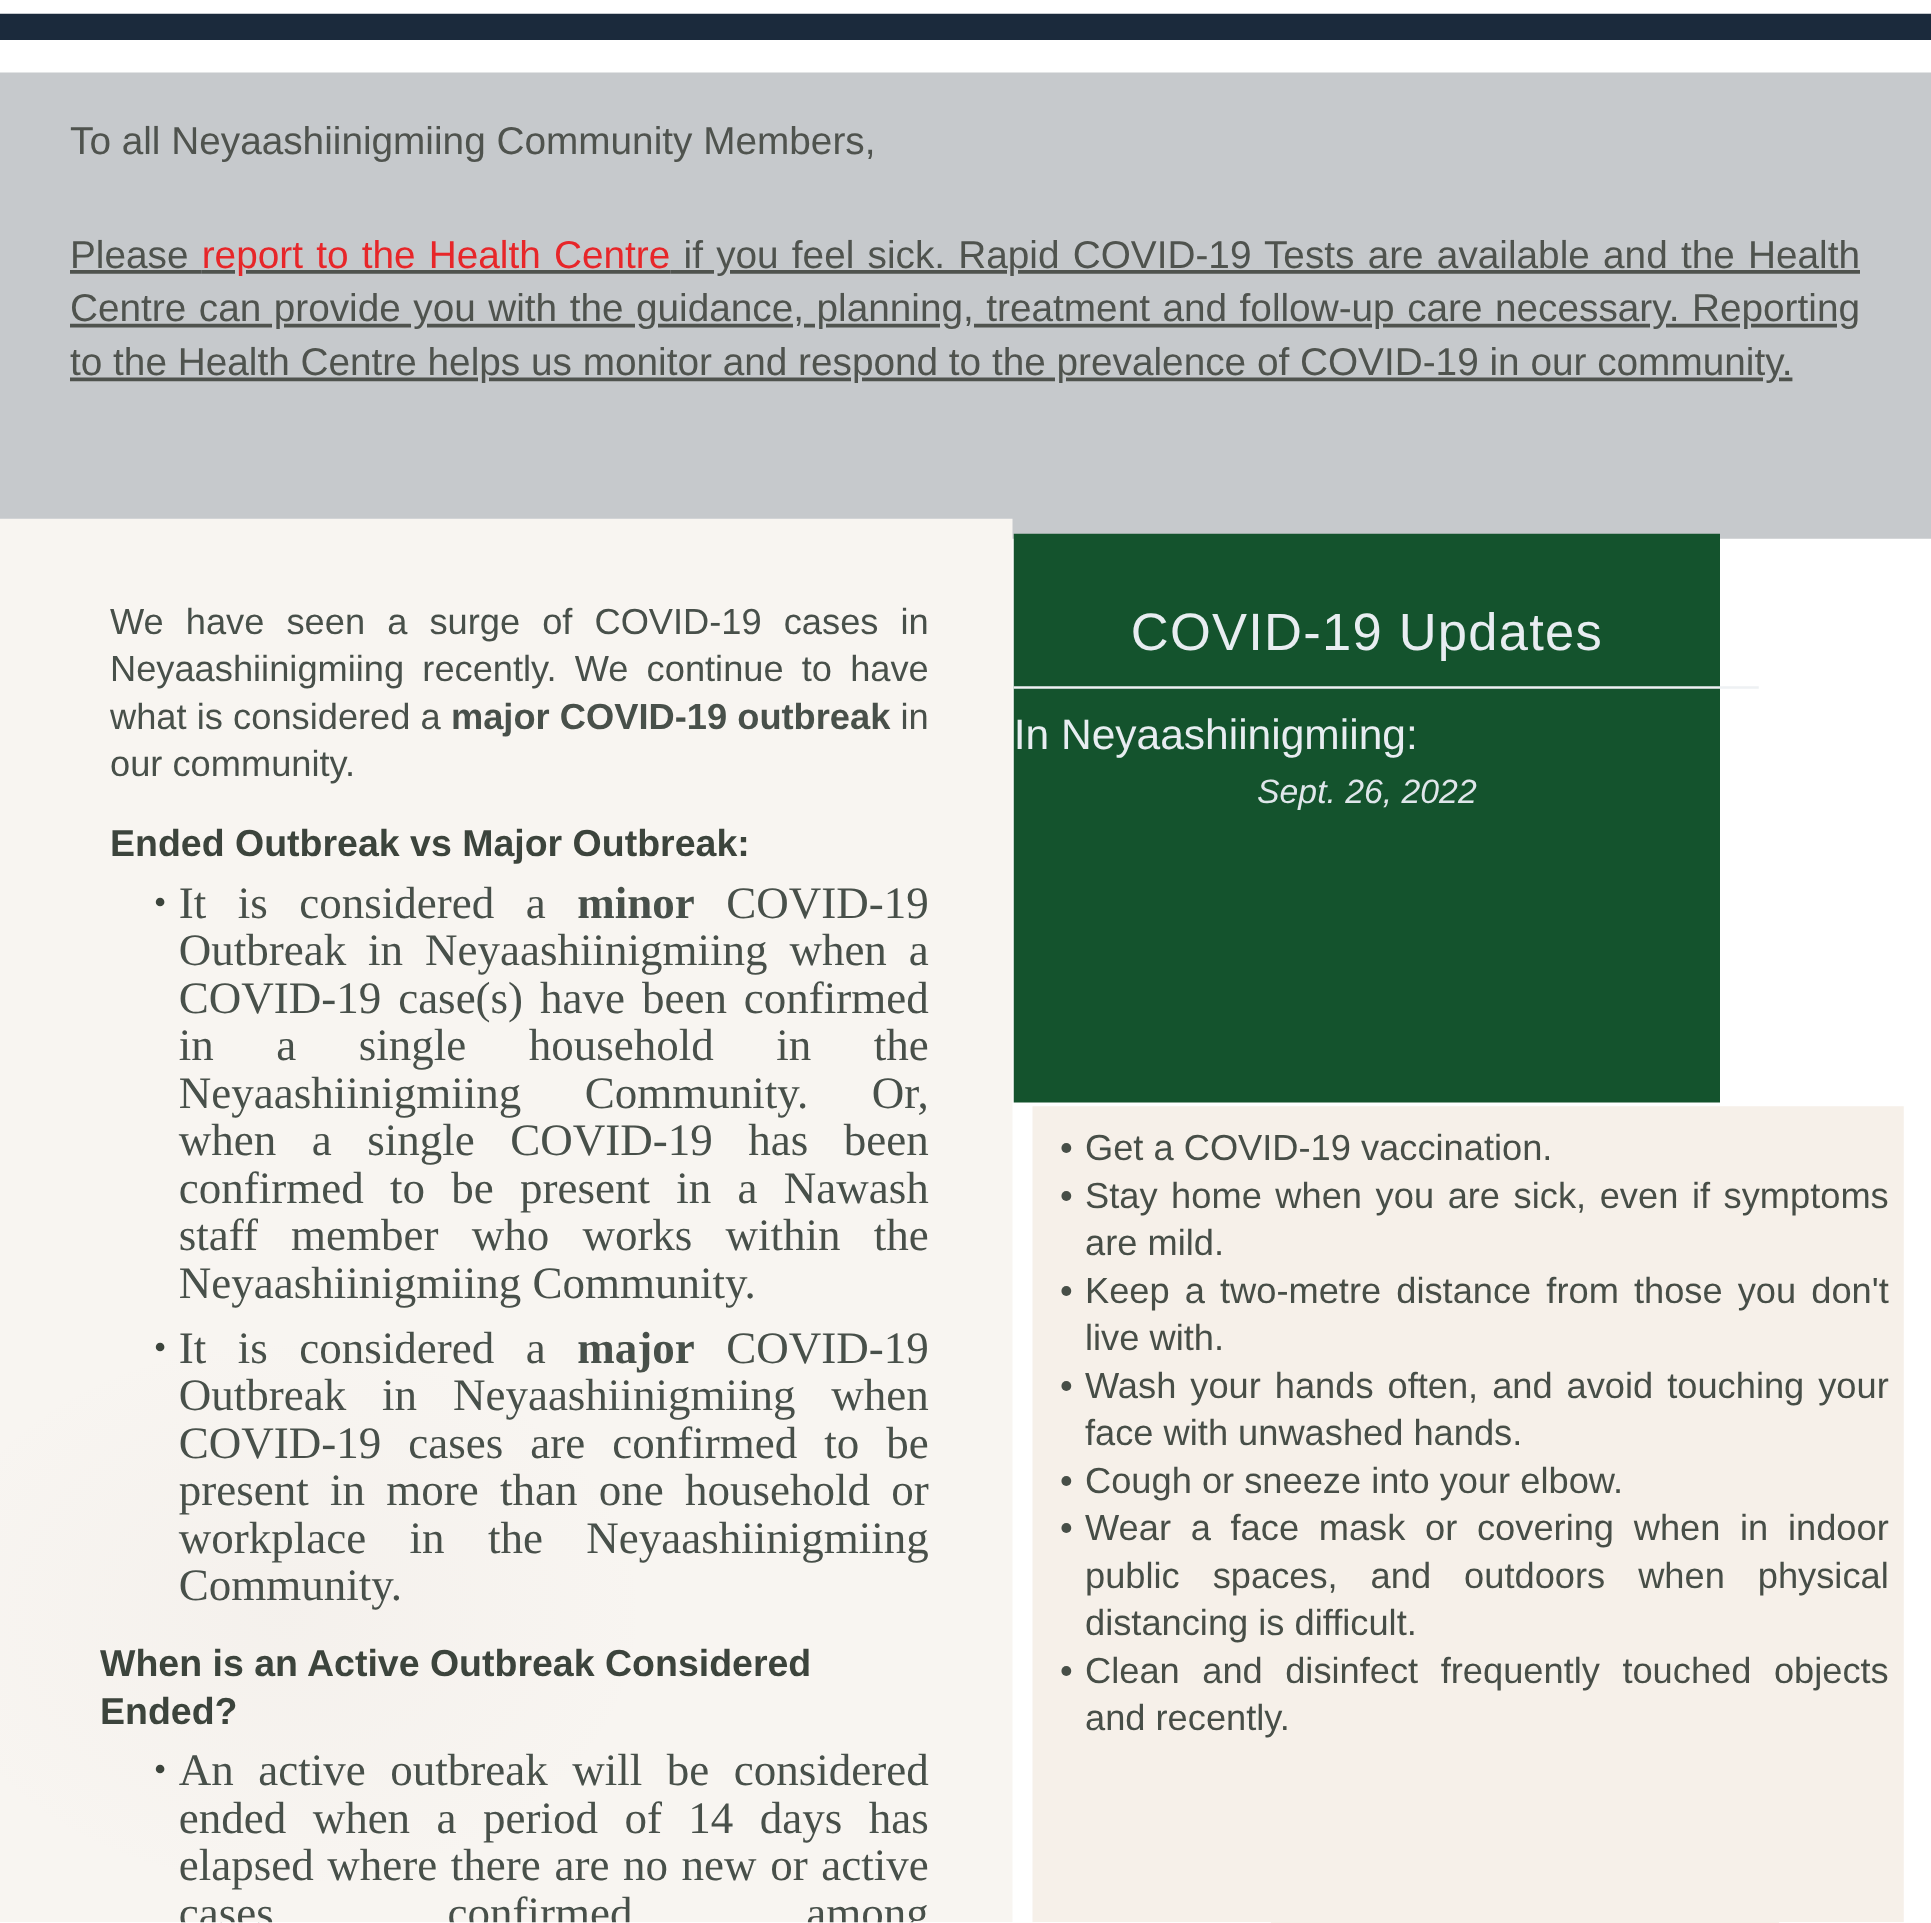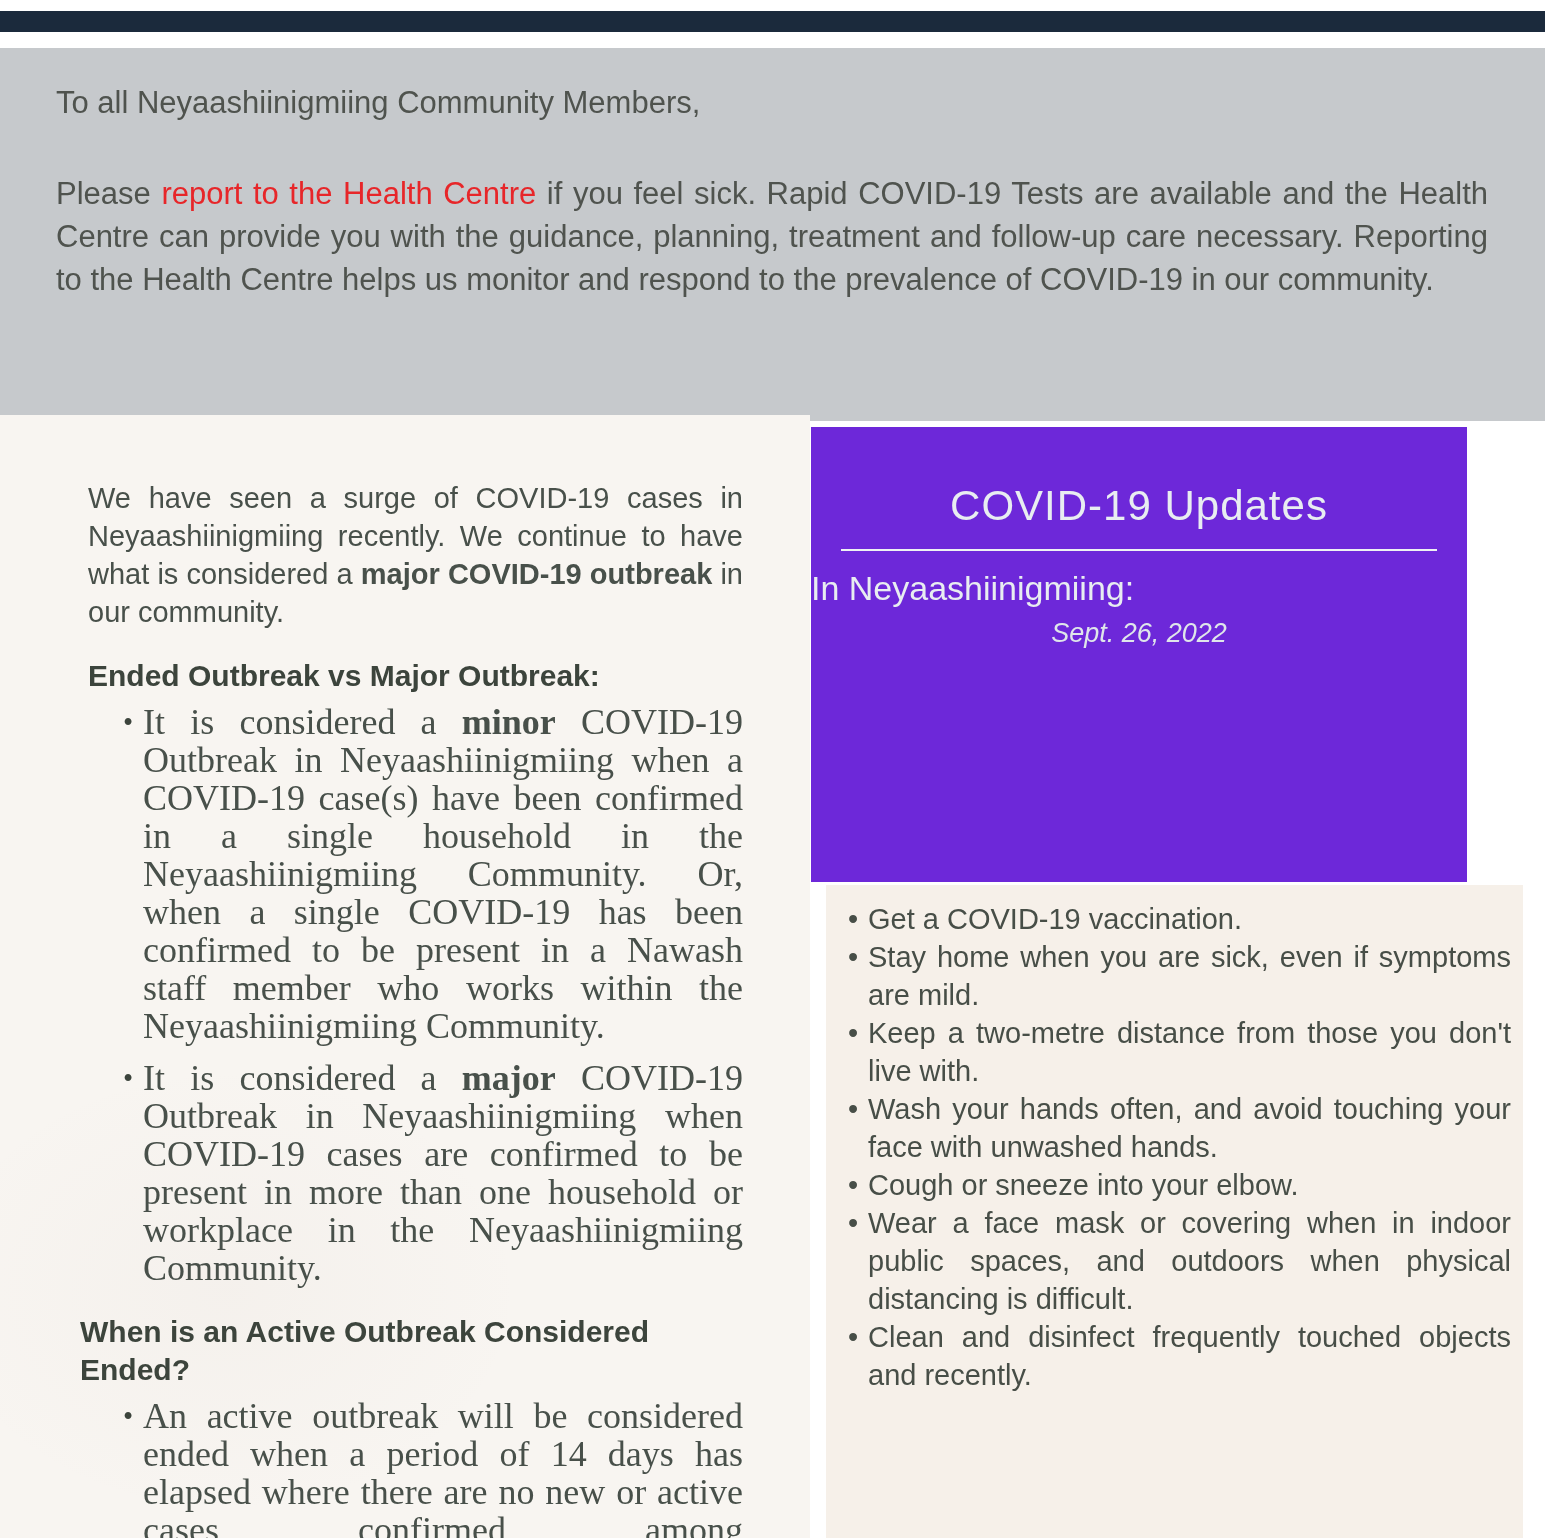--- a/index.html
+++ b/index.html
@@ -12,26 +12,26 @@
     color:#48504a;
   }
   .b{font-weight:bold;}
   .red{color:#e72629;}
 
   
   .top-bar{position:absolute;left:0;top:11px;width:100%;height:21px;background:#1b2a3c;}
 
   
   .banner{
-    position:absolute;left:0;top:48px;width:100%;height:373px;
+    position:absolute;left:0;top:58px;width:100%;height:373px;
     background:#c6c9cc;box-sizing:border-box;
     padding:33px 57px 0 56px;color:#4f534e;
   }
   .banner .greeting{margin:0;font-size:31px;line-height:44px;}
-  .banner .intro{margin:47px 0 0;font-size:31px;line-height:43px;text-align:justify;}
+  .banner .intro{margin:47px 0 0;font-size:31px;line-height:43px;text-align:justify;text-decoration:underline;}
 
   
   .left-col{
     position:absolute;left:0;top:415px;width:810px;height:1123px;
     background:#f8f5f1;box-sizing:border-box;
     padding:46px 67px 0 88px;
     background-image:radial-gradient(ellipse 420px 320px at 28% 78%, rgba(180,160,150,0.05), rgba(0,0,0,0) 70%);
   }
   .headline{margin:0;height:72px;white-space:nowrap;}
   .headline .cond{
@@ -42,22 +42,22 @@
   .lead{margin:18px 0 0;font-size:29px;line-height:38px;text-align:justify;}
   .subhead{margin:26px 0 0;font-size:30px;line-height:38px;font-weight:bold;color:#3c443c;}
   .left-col ul{list-style:none;margin:4px 0 0;padding:0 0 0 55px;}
   .left-col ul li{position:relative;font-size:36px;line-height:38px;text-align:justify;margin-top:14px;font-family:Liberation Serif, serif;}
   .left-col ul li:first-child{margin-top:8px;}
   .left-col ul li::before{content:"\2022";position:absolute;left:-20px;top:0;font-size:29px;color:#3c443c;}
   .ended-heading{margin-left:-8px;}
 
   
   .card{
-    position:absolute;left:811px;top:427px;width:656px;height:455px;
-    background:#6d28d9;color:#e8edf1;box-sizing:border-box;
+    position:absolute;left:811px;top:427px;width:565px;height:455px;
+    background:#14532d;color:#e8edf1;box-sizing:border-box;
   }
   .card-title{margin:54px 0 0;text-align:center;font-size:42px;line-height:50px;font-weight:normal;letter-spacing:1px;}
   .card-rule{width:596px;height:2px;background:#eef1f3;margin:18px auto 0;}
   .card-sub{margin:16px 0 0;text-align:left;font-size:34px;line-height:42px;font-weight:normal;}
   .card-date{margin:8px 0 0;text-align:center;font-size:27px;line-height:32px;color:#dfe6ea;font-style:italic;}
   .rows{margin:28px 38px 0 38px;}
   .stat-row{display:flex;justify-content:space-between;align-items:center;margin-top:15px;}
   .stat-row:first-child{margin-top:0;}
   .stat-label{font-size:31px;line-height:40px;}
   .stat-value{width:96px;text-align:center;font-size:29px;line-height:40px;color:#d2dade;}

